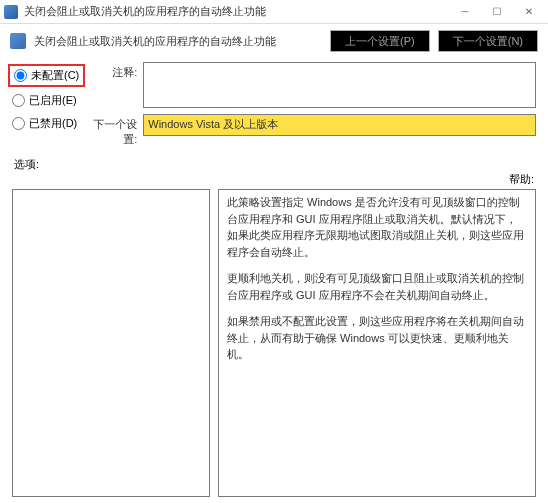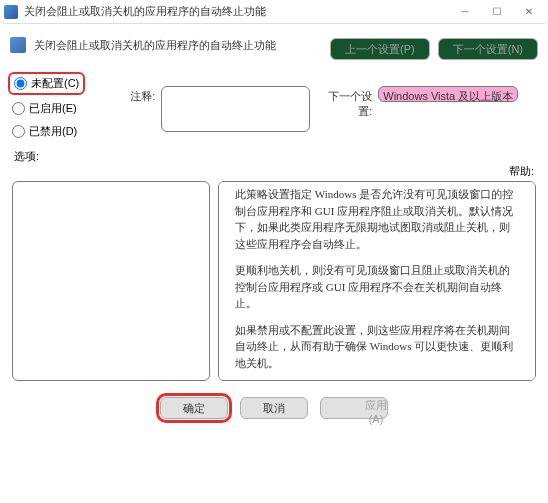--- a/index.html
+++ b/index.html
@@ -1,15 +1,15 @@
 <!DOCTYPE html>
 <html><head>
 <meta charset="utf-8">
 <style>
-* { box-sizing: border-box; margin: 0; padding: 0; border-radius: 6px; }
+* { box-sizing: border-box; margin: 0; padding: 0; }
 body {
   font-family: "Microsoft YaHei", "Segoe UI", sans-serif;
   font-size: 11px;
   background: #fff;
   width: 548px;
   height: 503px;
   overflow: hidden;
 }
 .titlebar {
   height: 24px;
@@ -39,85 +39,82 @@
 }
 .header-icon {
   width: 16px; height: 16px;
   background: linear-gradient(135deg,#5a8fd6,#3a6bb0);
   border-radius: 2px;
 }
 .header-title { flex: 1; color: #333; font-size: 11px; }
 .nav-btn {
   height: 22px;
   padding: 0 14px;
-  background: #14532d;
+  background: #000000;
   border: 1px solid #adadad;
   color: #a0a0a0;
   font-size: 11px;
-  margin-top: 8px;
 }
 .body {
   padding: 4px 12px 8px 12px;
 }
 .radio-row {
   display: flex;
   align-items: flex-start;
-  gap: 18px;
 }
 .radio-col { display: flex; flex-direction: column; gap: 8px; padding-top: 4px; }
 .radio-item { display: flex; align-items: center; gap: 4px; white-space: nowrap; }
 .radio-item input { margin: 0; }
 .highlight-radio {
   border: 2px solid #e03030;
   padding: 2px 4px;
   margin: -2px -4px;
 }
-.form-col { flex: 1; display: flex; flex-direction: row; gap: 6px; margin-top: 16px; }
+.form-col { flex: 1; display: flex; flex-direction: column; gap: 6px; }
 .form-line { display: flex; align-items: flex-start; gap: 6px; }
 .form-label { width: 56px; text-align: right; color: #333; padding-top: 3px; font-size: 11px; }
 .comment-box {
   flex: 1; height: 46px;
   border: 1px solid #7a7a7a;
   background: #fff;
   resize: none;
   font-family: inherit;
   font-size: 11px;
   padding: 2px;
 }
 .platform-box {
-  flex: 1; height: 16px;
+  flex: 1; height: 22px;
   border: 1px solid #7a7a7a;
-  background: #f9a8d4;
+  background: #fde047;
   padding: 2px 4px;
   font-size: 11px;
   color: #333;
 }
 .mid-labels {
   display: flex;
   margin-top: 10px;
   padding: 0 2px;
   flex-direction: column;
 }
 .mid-labels .l { width: 200px; }
 .mid-labels .r { flex: 1; padding-left: 8px; text-align: right; }
 .panels {
   display: flex;
   gap: 8px;
   margin-top: 2px;
 }
 .panel {
   border: 1px solid #7a7a7a;
   background: #fff;
-  height: 200px;
-  padding: 4px 16px;
+  height: 308px;
+  padding: 4px 8px;
   font-size: 11px;
   color: #333;
   overflow: auto;
   line-height: 1.5;
-  font-family: Liberation Serif, serif;
 }
 .panel.left { width: 198px; }
 .panel.right { flex: 1; }
 .panel.right p { margin-bottom: 10px; }
 .footer {
   display: flex;
   justify-content: center;
   gap: 12px;
   padding: 8px 12px;
 }

